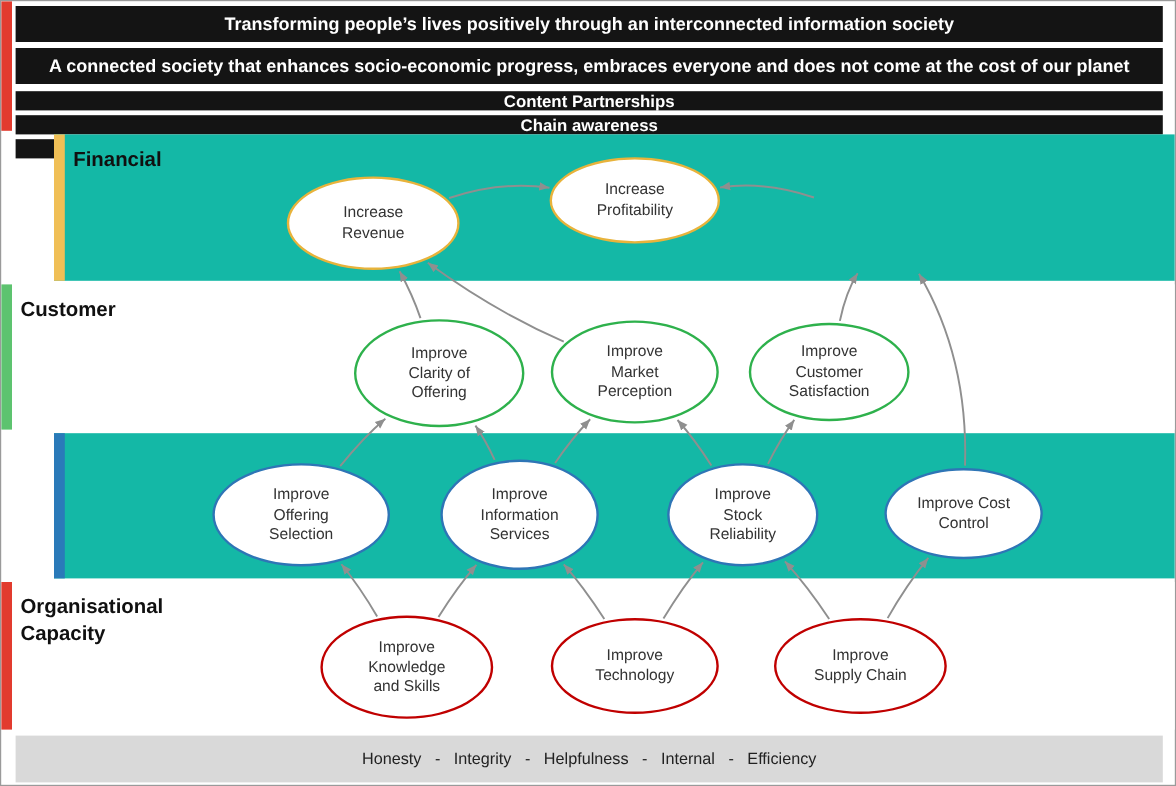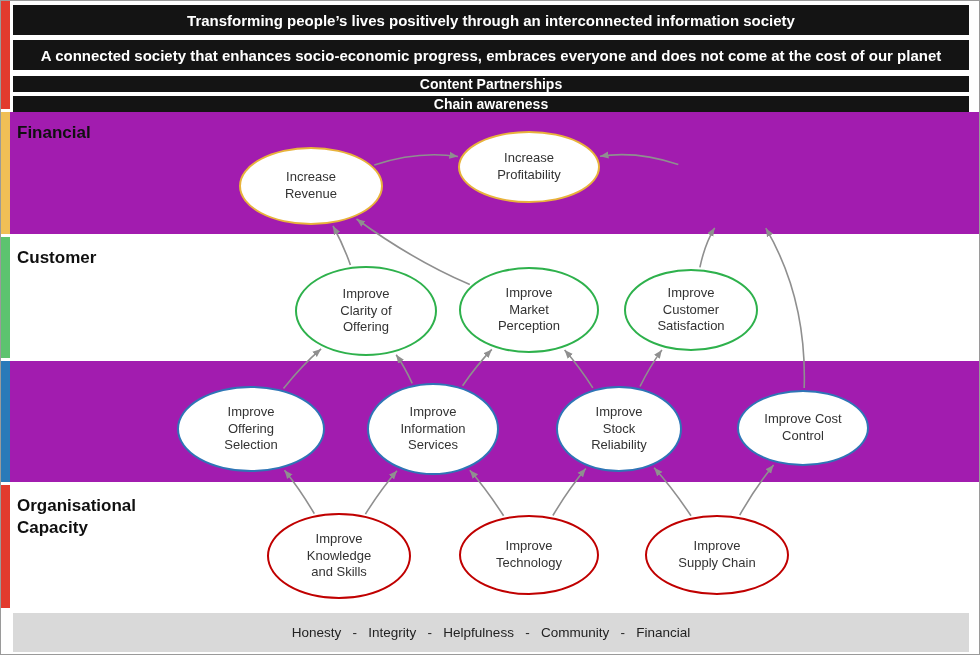--- a/index.html
+++ b/index.html
@@ -14,21 +14,21 @@
   #column-row { position: absolute; left: 12px; right: 10px; top: 75px; height: 31px; display: flex; gap: 4px; flex-direction: column; }
   .col-header { flex: 1; background: #141414; color: #fff; display: flex; align-items: center; justify-content: center;
                 font-weight: 700; font-size: 14px; }
 
   
   .vstripe { position: absolute; left: 0; width: 9px; }
   #header-stripe { top: 0; height: 108px; }
 
   
   .band { position: absolute; left: 0; right: 0; background: #fff; }
-  .band.gray { background: #a21caf; }
+  .band.gray { background: #14b8a6; margin-left: 44px; }
   #band-financial      { top: 111px; height: 122px; }
   #band-customer       { top: 236px; height: 121px; }
   #band-internal       { top: 360px; height: 121px; }
   #band-organisational { top: 484px; height: 123px; }
   .band .stripe { position: absolute; left: 0; top: 0; bottom: 0; width: 9px; }
   .band-label { position: absolute; left: 16px; top: 10px; font-size: 17px; font-weight: 700; color: #101010;
                 white-space: pre-line; line-height: 1.3; }
 
   
   #edge-layer { position: absolute; left: 0; top: 0; width: 980px; height: 655px; pointer-events: none; z-index: 2; }
@@ -155,15 +155,15 @@
       <div class="node" style="left: 458px; top: 514px; width: 140px; height: 80px; border-color: rgb(192, 0, 0);">
         <span>Improve
 Technology</span>
       </div>
       <div class="node" style="left: 644px; top: 514px; width: 144px; height: 80px; border-color: rgb(192, 0, 0);">
         <span>Improve
 Supply Chain</span>
       </div>
     </div>
 
-  <div id="values-bar">Honesty   -   Integrity   -   Helpfulness   -   Community   -   Financial</div>
+  <div id="values-bar">Honesty   -   Integrity   -   Helpfulness   -   Internal   -   Efficiency</div>
 
 </div>
 
 </body></html>

